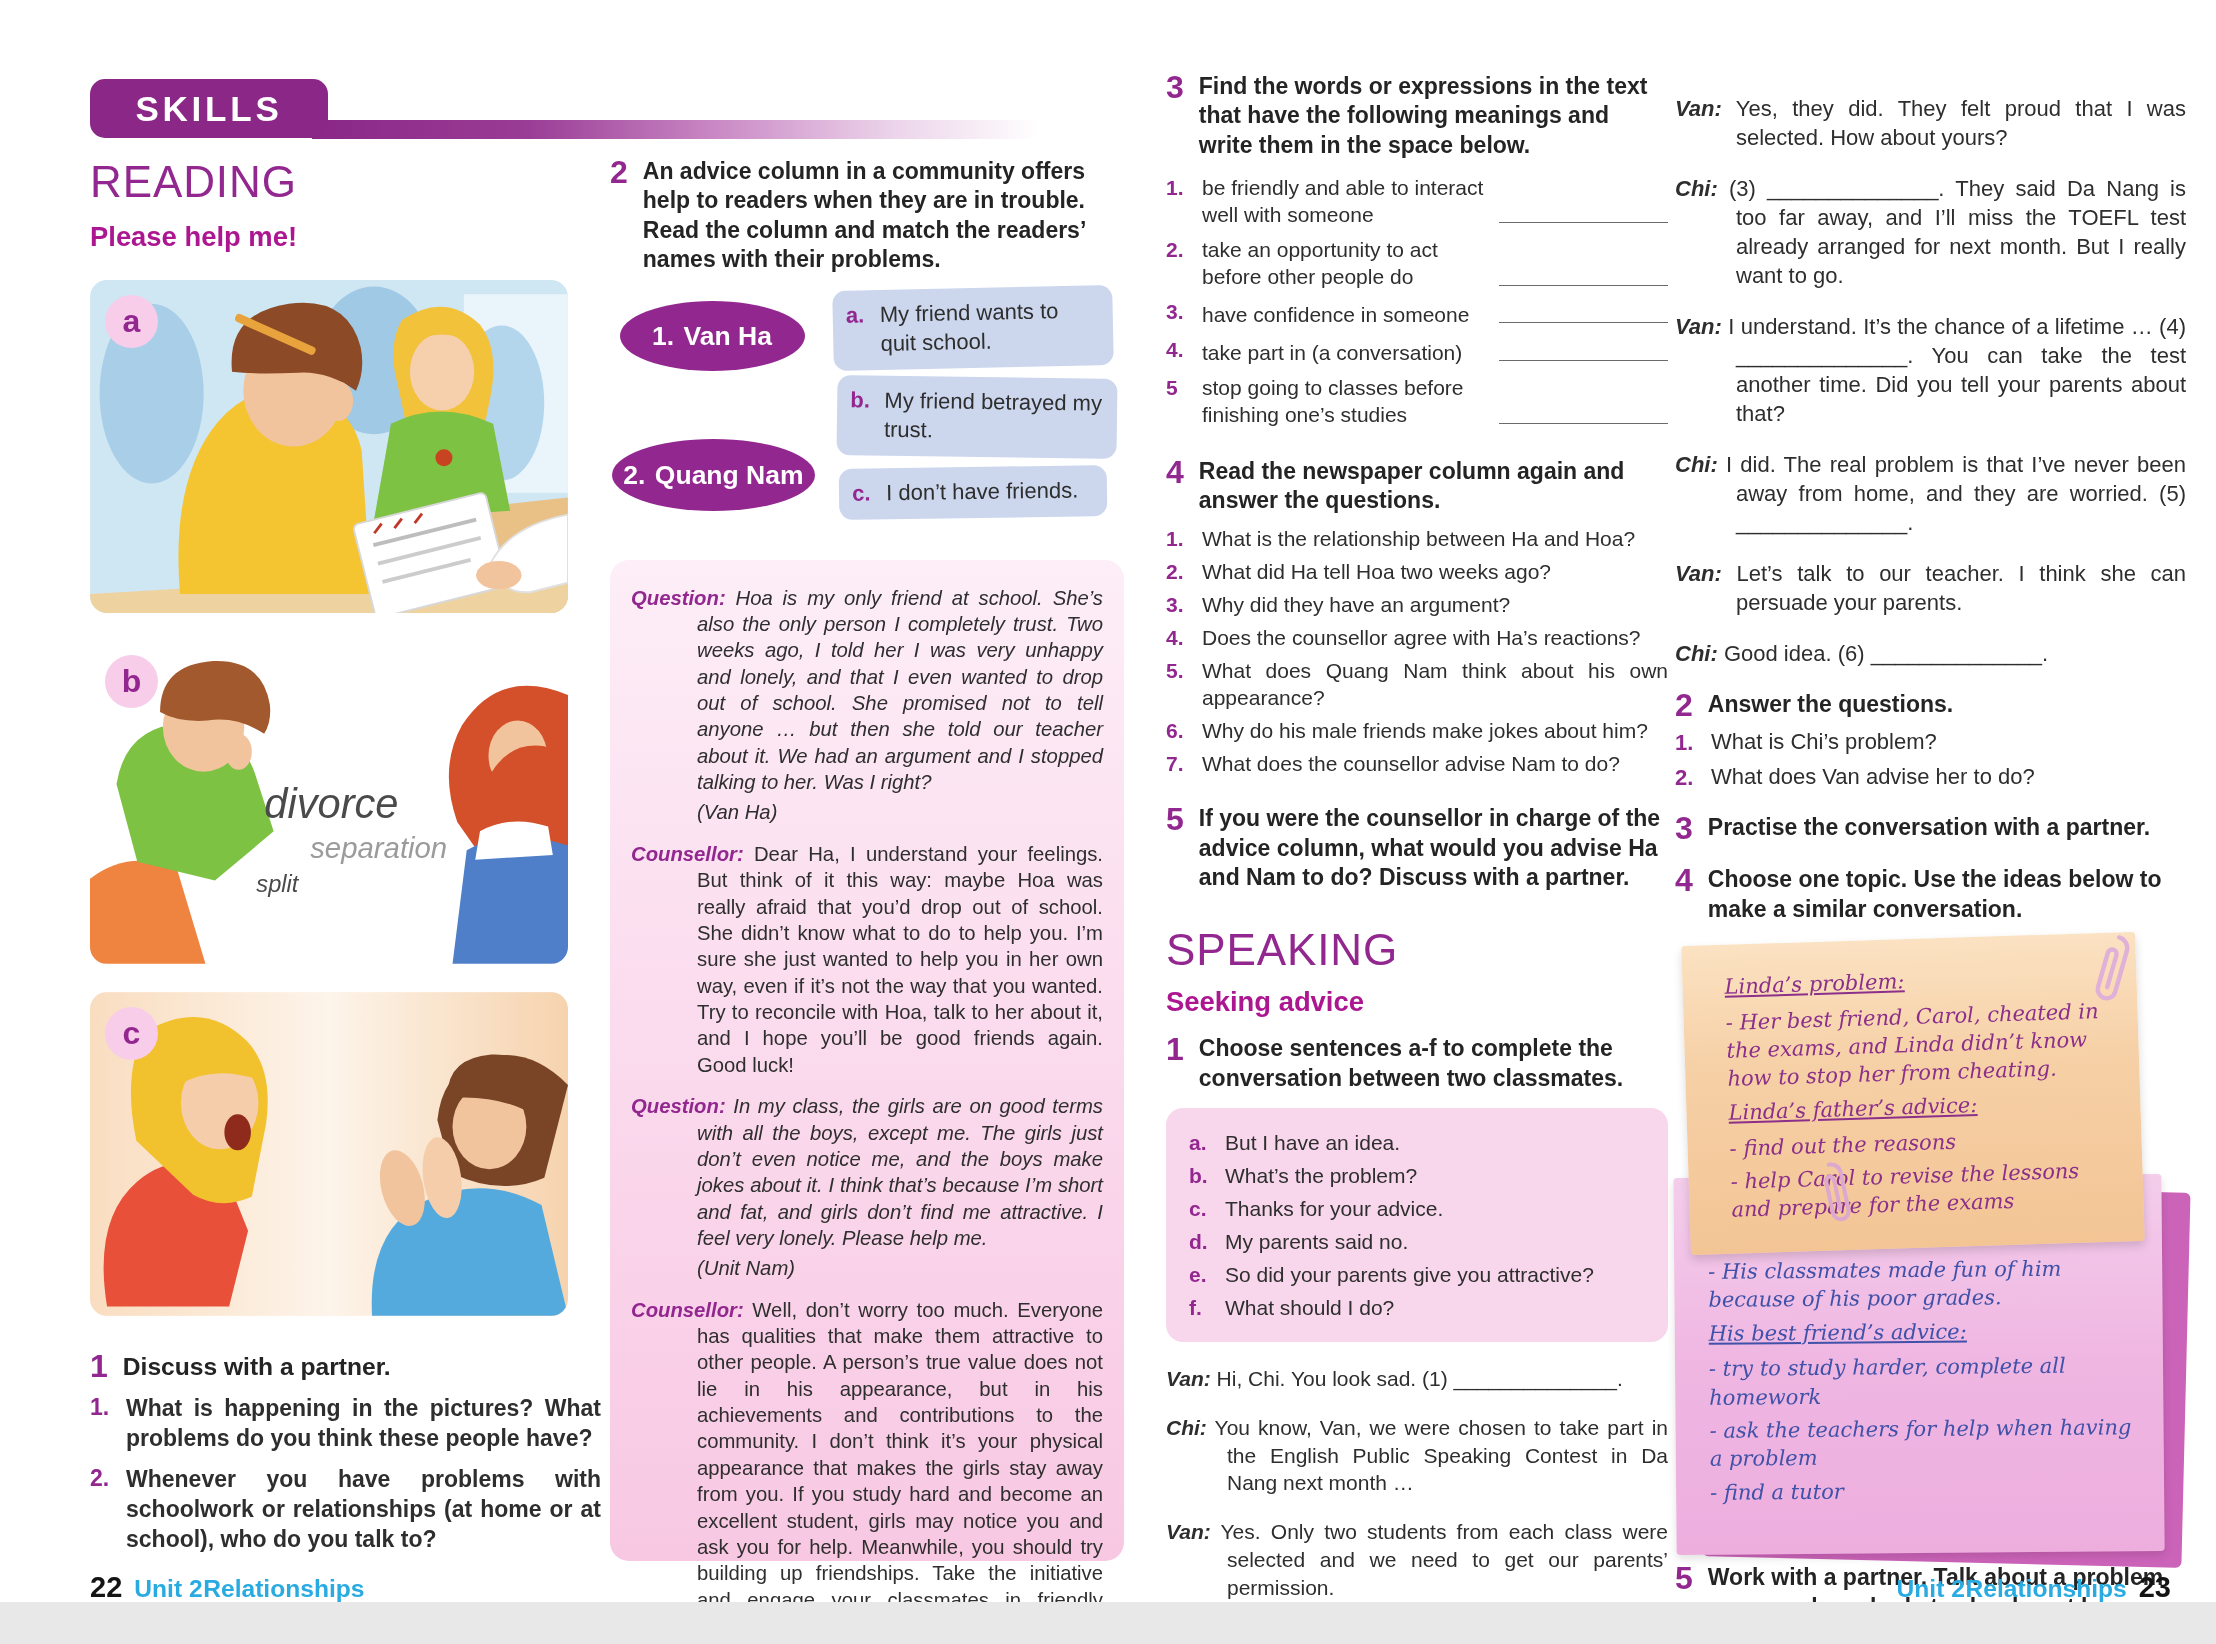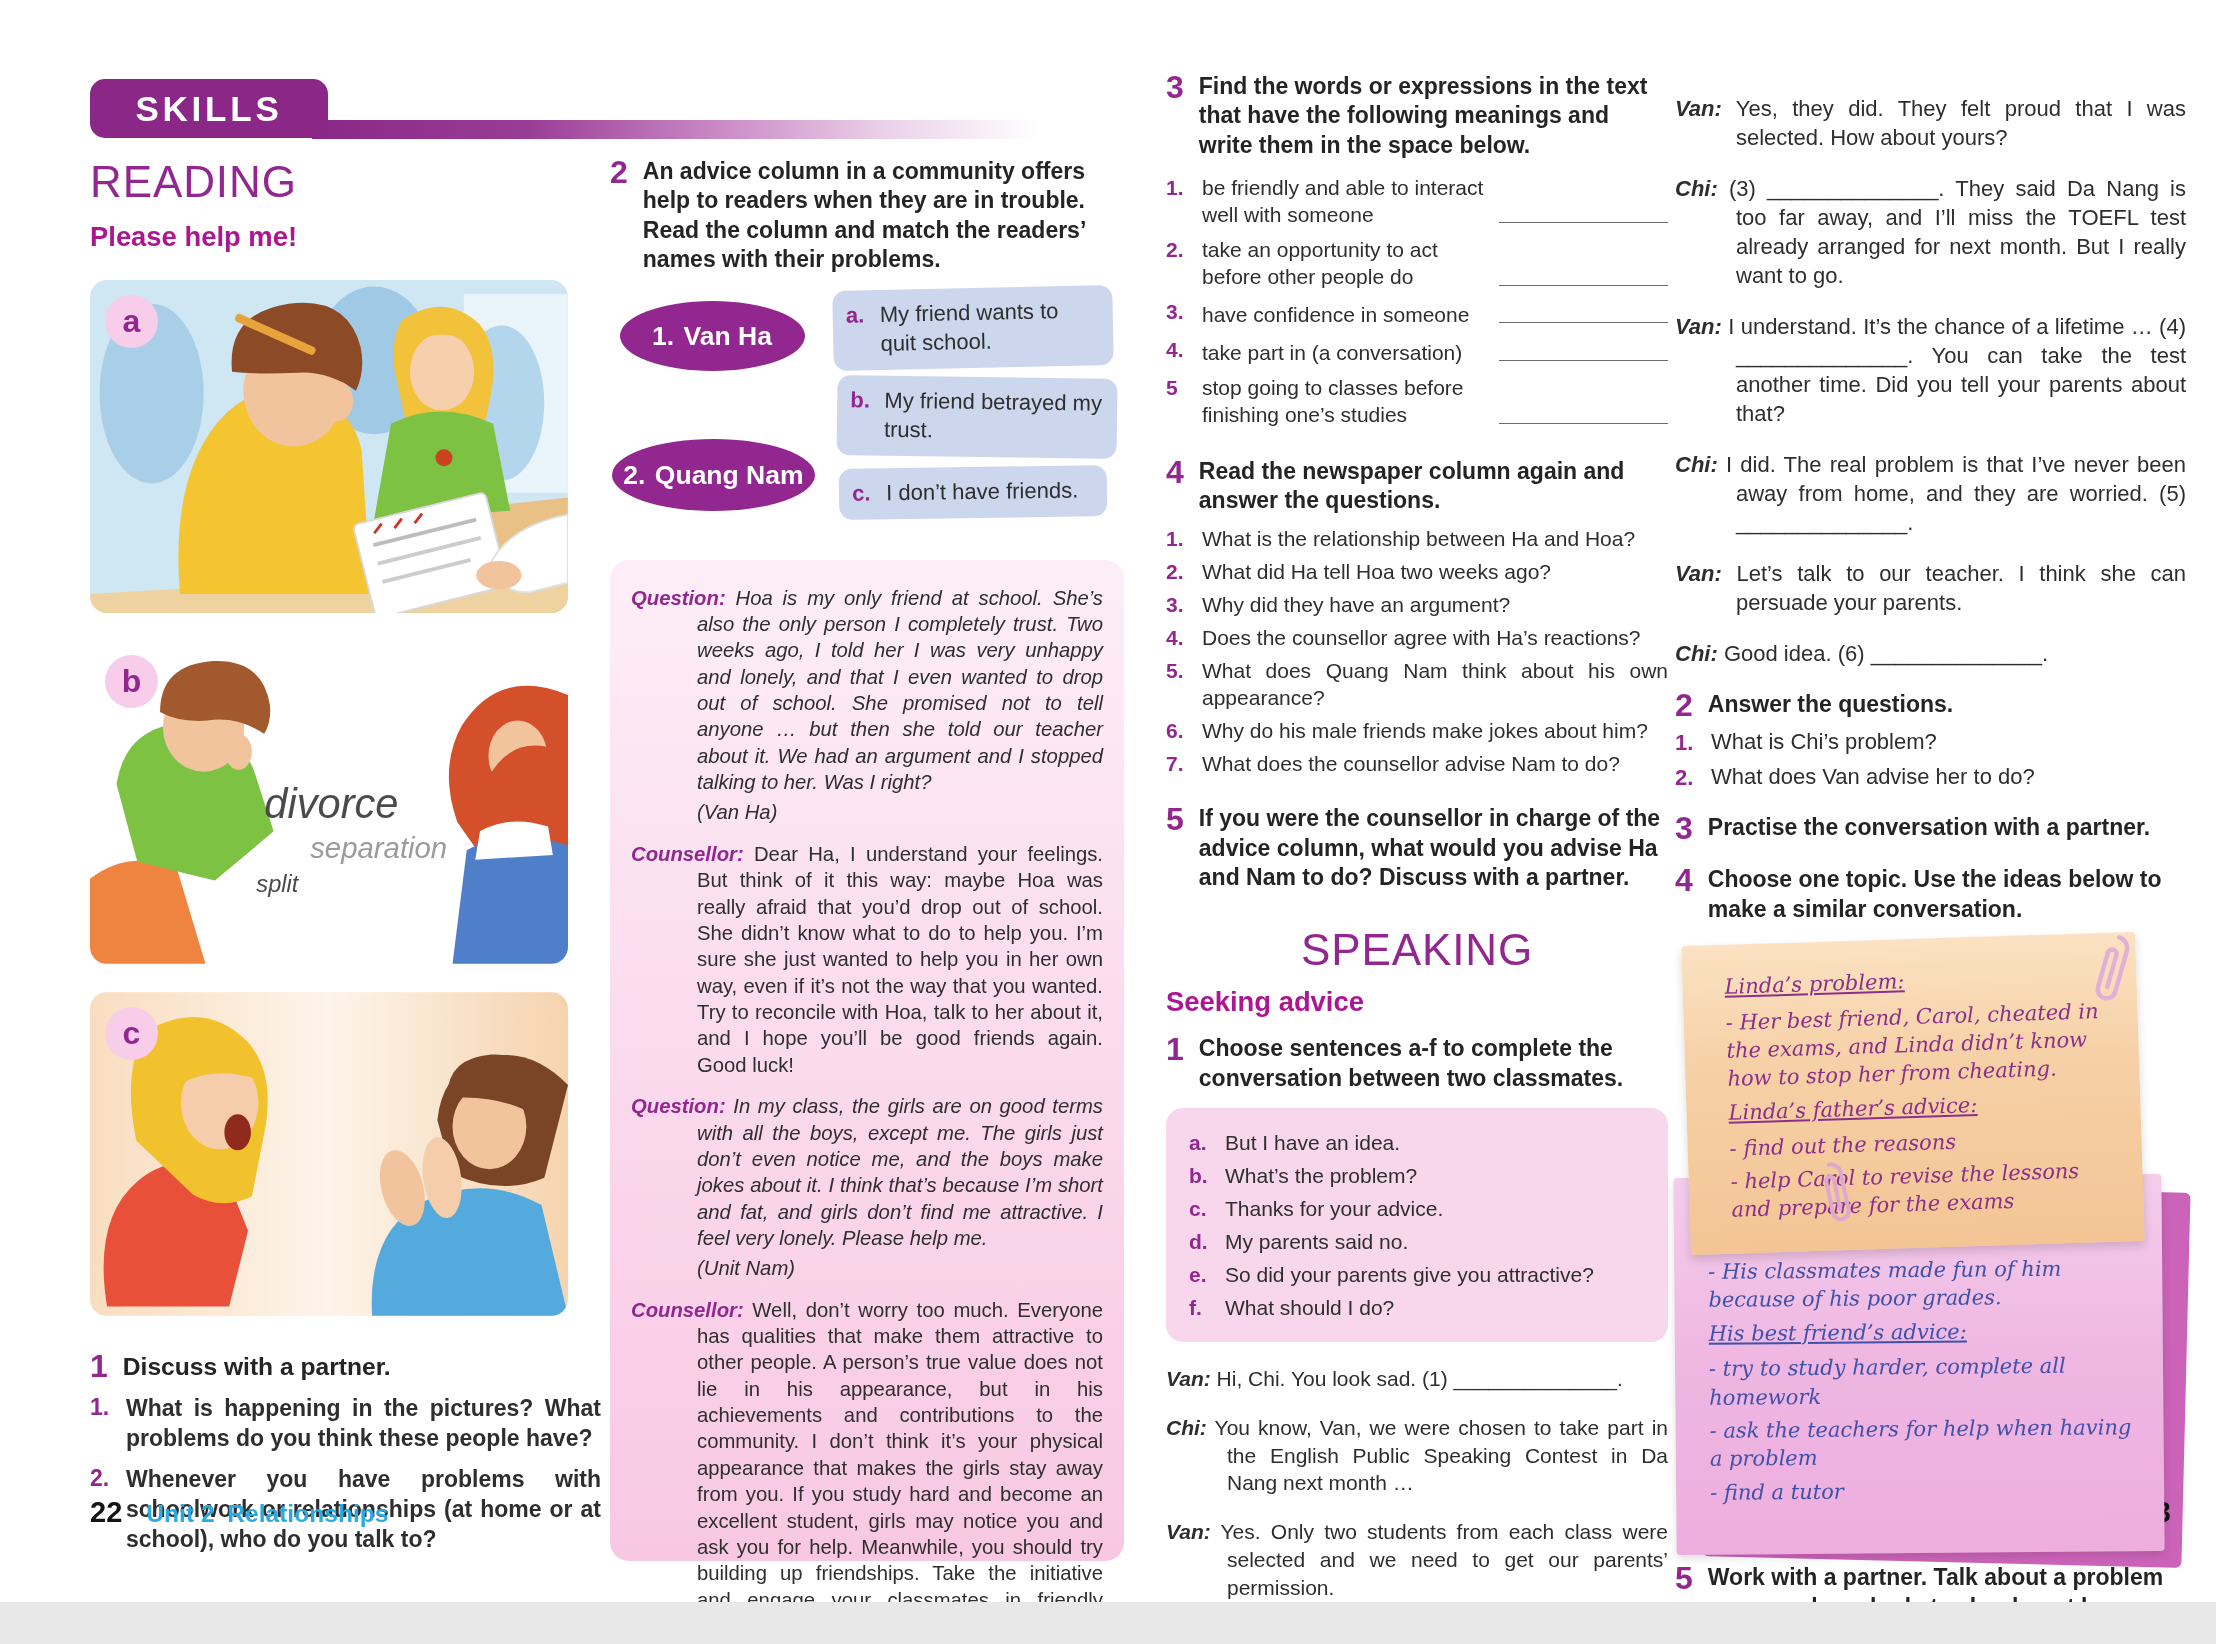--- a/index.html
+++ b/index.html
@@ -5,21 +5,21 @@
   html,body{margin:0;padding:0;background:#e8e8e8;}
   .page{position:relative;width:2216px;height:1602px;background:#ffffff;overflow:hidden;
         font-family:"Liberation Sans", sans-serif;color:#2e2e2e;}
   
   .skills-banner{position:absolute;left:90px;top:79px;width:238px;height:59px;background:#8a2787;
         border-radius:15px;display:flex;align-items:center;justify-content:center;z-index:2;
         color:#fff;font-weight:bold;font-size:35px;letter-spacing:3.8px;}
   .skills-bar{position:absolute;left:312px;top:120px;width:727px;height:19px;z-index:1;
         background:linear-gradient(90deg,#8a2787 0%,#9a3d96 30%,#c987c4 55%,#ecd4ea 80%,#ffffff 100%);
         border-radius:0 9.5px 9.5px 0;}
-  .section-heading{color:#92278f;font-size:44px;letter-spacing:0.9px;font-weight:500;text-align:center;}
+  .section-heading{color:#92278f;font-size:44px;letter-spacing:0.9px;font-weight:500;}
   .sub-heading{color:#ac1691;font-size:27.4px;font-weight:bold;}
   .reading-heading{position:absolute;left:90px;top:157px;}
   .reading-sub{position:absolute;left:90px;top:221px;}
   
   .photo{position:absolute;width:478px;border-radius:17px;overflow:hidden;background:#fff;}
   .photo svg{display:block;}
   .pic-label{position:absolute;top:15px;left:15px;width:53px;height:53px;border-radius:50%;
         background:#f7cdea;color:#92278f;font-weight:bold;font-size:32px;
         display:flex;align-items:center;justify-content:center;}
   
@@ -27,21 +27,21 @@
   .exn{color:#92278f;font-weight:bold;font-size:32px;line-height:1;margin-right:15px;flex:none;margin-top:-0.9px;}
   .ext{font-weight:bold;color:#242424;line-height:1.28;}
   .qitem{display:flex;margin-bottom:5.7px;}
   .qn{color:#92278f;font-weight:bold;width:36px;flex:none;}
   .qt{flex:1;line-height:1.3;}
   
   .ex1-block{position:absolute;left:90px;top:1351px;width:511px;font-size:23px;}
   .ex1-block .ext{font-size:24.6px;}
   .ex1-block .qitem{margin-top:11.4px;}
   .ex1-block .qt{text-align:justify;font-weight:bold;}
-  .footer{position:absolute;top:1496px;display:flex;align-items:baseline;gap:24px;}
+  .footer{position:absolute;top:1571px;display:flex;align-items:baseline;gap:12px;}
   .footer-22{left:90px;}
   .footer-23{right:45px;}
   .pageno{font-size:29px;font-weight:bold;color:#141414;}
   .unitlbl{color:#29abe2;font-size:24.6px;font-weight:bold;letter-spacing:0px;}
   
   .ex2-header{position:absolute;left:610px;top:157px;width:519px;}
   .ex2-header .ext{font-size:23px;}
   .match{position:absolute;left:610px;top:280px;width:519px;height:276px;}
   .oval{position:absolute;background:#92278f;color:#fff;border-radius:50%;
         display:flex;align-items:center;justify-content:center;font-weight:bold;font-size:26.5px;gap:9.5px;}

